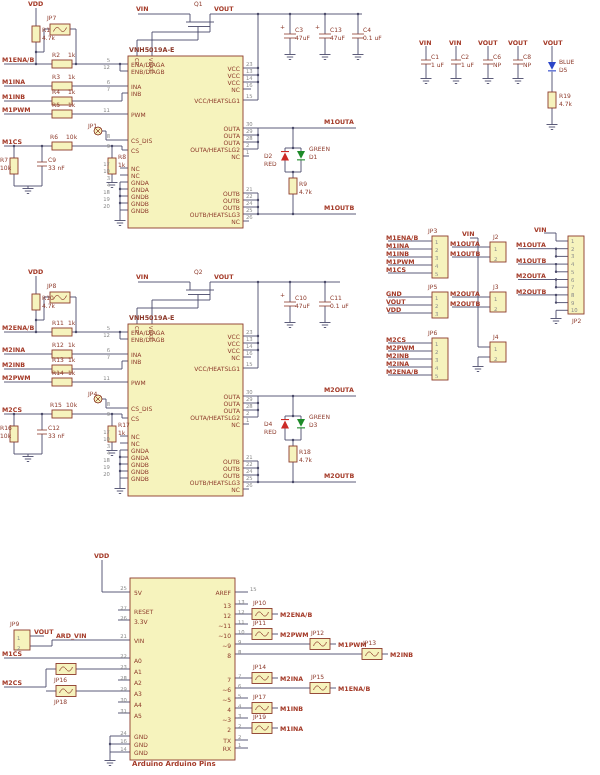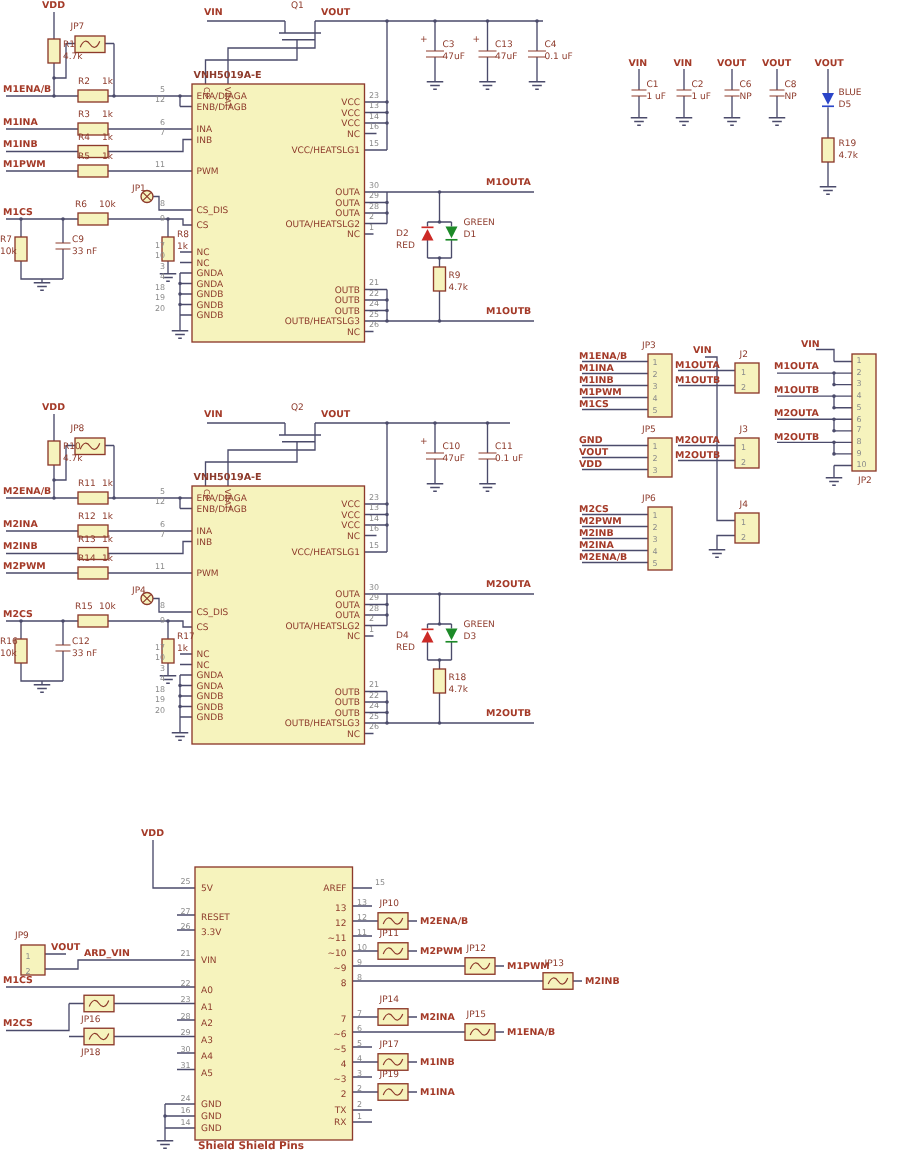--- a/index.html
+++ b/index.html
@@ -478,21 +478,21 @@
 <div class="t num lh10" style="left:238px;top:670.5px">7
 6
 5
 4
 3
 2</div>
 <div class="t val rt lh8" style="left:196px;top:736.5px;width:35px">TX
 RX</div>
 <div class="t num lh8" style="left:238px;top:732.5px">2
 1</div>
-<div class="t cap" style="left:132px;top:761px">Shield Shield Pins</div>
+<div class="t cap" style="left:132px;top:761px">Arduino Arduino Pins</div>
 <div class="t val" style="left:10px;top:620px">JP9</div>
 <div class="t num lh10" style="left:17px;top:633px">1
 2</div>
 <div class="t net" style="left:34px;top:627.5px">VOUT</div>
 <div class="t net" style="left:56px;top:631.5px">ARD_VIN</div>
 <div class="t net" style="left:2px;top:649.5px">M1CS</div>
 <div class="t net" style="left:2px;top:678.5px">M2CS</div>
 <div class="t val" style="left:54px;top:676px">JP16</div>
 <div class="t val" style="left:54px;top:698px">JP18</div>
 <div class="t val" style="left:253px;top:598.5px">JP10</div>

